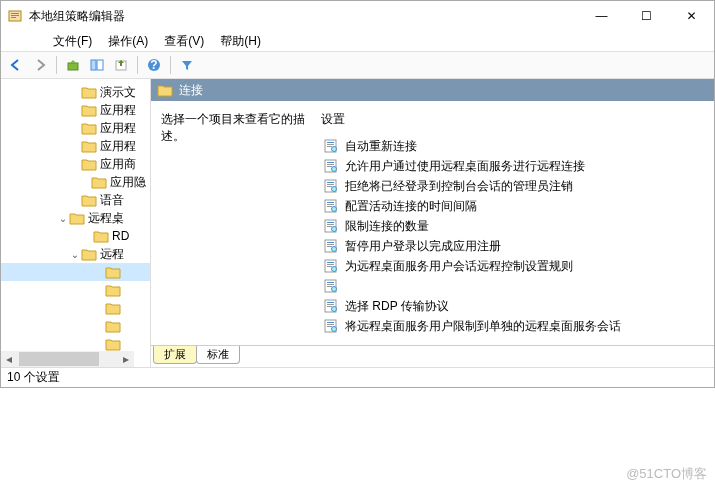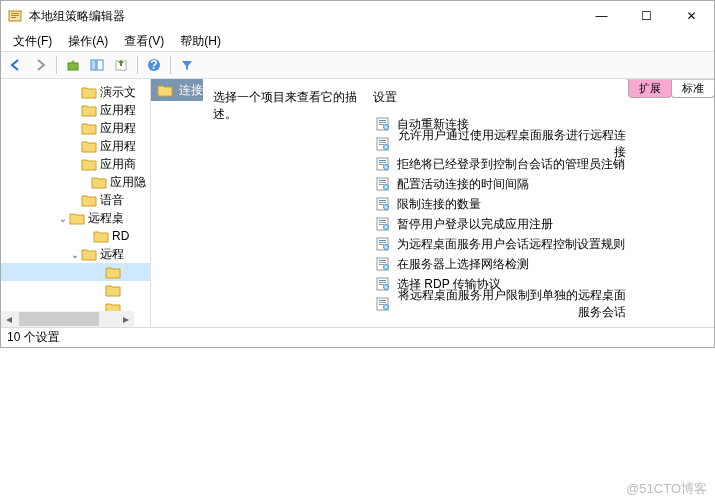--- a/index.html
+++ b/index.html
@@ -1,51 +1,51 @@
 <!DOCTYPE html>
 <html><head>
 <meta charset="utf-8">
 <style>
 * { box-sizing: border-box; margin: 0; padding: 0; font-family: "Microsoft YaHei", "Segoe UI", sans-serif; font-size: 12px; }
 body { background: #fff; width: 715px; height: 500px; overflow: hidden; position: relative; }
-.window { border: 1px solid #aaa; width: 715px; height: 348px; display: flex; flex-direction: column; background: #fff; }
+.window { border: 1px solid #aaa; width: 715px; height: 388px; display: flex; flex-direction: column; background: #fff; }
 .titlebar { height: 30px; display: flex; align-items: center; padding-left: 6px; background: #fff; }
 .titlebar .icon { width: 16px; height: 16px; margin-right: 6px; }
 .titlebar .title { flex: 1; }
 .winbtns { display: flex; }
 .winbtn { width: 45px; height: 30px; display: flex; align-items: center; justify-content: center; cursor: default; }
-.menubar { height: 20px; display: flex; align-items: center; padding-left: 6px; gap: 4px; }
+.menubar { height: 20px; display: flex; align-items: center; padding-left: 6px; gap: 4px; margin-left: 40px; }
 .menubar span { padding: 2px 6px; cursor: default; }
 .toolbar { height: 28px; display: flex; align-items: center; padding-left: 4px; border-top: 1px solid #e0e0e0; border-bottom: 1px solid #e0e0e0; gap: 2px; background: #fafafa; }
 .tbtn { width: 22px; height: 22px; display: flex; align-items: center; justify-content: center; border: 1px solid transparent; }
 .tsep { width: 1px; height: 18px; background: #ccc; margin: 0 3px; }
 .content { flex: 1; display: flex; overflow: hidden; }
 .tree { width: 150px; border-right: 1px solid #ddd; overflow-y: auto; overflow-x: auto; position: relative; }
 .tree-inner { padding: 4px 0; }
 .tnode { display: flex; align-items: center; height: 18px; padding-right: 4px; white-space: nowrap; cursor: default; }
 .tnode .exp { width: 12px; text-align: center; color: #666; font-size: 10px; }
 .tnode .ficon { width: 16px; height: 14px; margin-right: 3px; }
 .tnode.sel { background: #cde8ff; }
-.right { flex: 1; display: flex; flex-direction: row; overflow: hidden; }
+.right { flex: 1; display: flex; flex-direction: column; overflow: hidden; }
 .header-band { background: #7a96b0; color: #fff; height: 22px; display: flex; align-items: center; padding-left: 6px; gap: 6px; }
 .header-band .ficon { width: 16px; height: 14px; }
 .detail { flex: 1; display: flex; overflow: hidden; padding-top: 10px; }
 .desc { width: 170px; padding: 0 10px; }
 .settings { flex: 1; overflow: auto; }
 .settings .colhdr { margin-bottom: 8px; }
 .srow { display: flex; align-items: center; height: 20px; padding-left: 2px; cursor: default; text-align: right; }
 .srow .sicon { width: 16px; height: 16px; margin-right: 6px; flex-shrink: 0; }
 .tabs { height: 22px; display: flex; align-items: flex-start; border-top: 1px solid #ccc; padding-left: 2px; }
 .tab { padding: 1px 10px; border: 1px solid #aaa; border-top: none; border-radius: 0 0 4px 4px; margin-right: -1px; background: #fff; cursor: default; font-size: 11px; }
-.tab.active { background: #f9a8d4; z-index: 1; }
+.tab.active { background: #fef9c3; z-index: 1; }
 .status { height: 20px; padding-left: 6px; display: flex; align-items: center; border-top: 1px solid #ddd; }
 .hscroll { height: 16px; background: #f0f0f0; display: flex; align-items: center; }
 .hscroll .thumb { height: 14px; width: 60%; background: #cdcdcd; margin-left: 2px; }
 .hscroll .arrow { width: 16px; text-align: center; color: #666; }
-.watermark { position: absolute; right: 8px; bottom: 2px; color: #bbb; font-size: 13px; }
+.watermark { position: absolute; right: 8px; bottom: 17px; color: #bbb; font-size: 13px; }
 svg { display: block; }
 </style>
 </head>
 <body>
 
 <div class="window">
   <div class="titlebar">
     <span class="icon">
       <svg width="16" height="16">
           <rect x="2" y="3" width="12" height="10" fill="#f5deb3" stroke="#b8860b"></rect>
@@ -417,21 +417,20 @@
               <div class="srow">
                 <span class="sicon">
                   <svg width="16" height="16">
                     <rect x="2" y="2" width="11" height="12" fill="#fff" stroke="#999"></rect>
                     <rect x="4" y="4" width="7" height="1" fill="#4a90d9"></rect>
                     <rect x="4" y="6" width="7" height="1" fill="#999"></rect>
                     <rect x="4" y="8" width="5" height="1" fill="#999"></rect>
                     <circle cx="11" cy="11" r="2.5" fill="#aee" stroke="#4a90d9"></circle>
                   </svg>
                 </span>
-                <span>在服务器上选择网络检测</span>
               </div>
               <div class="srow">
                 <span class="sicon">
                   <svg width="16" height="16">
                     <rect x="2" y="2" width="11" height="12" fill="#fff" stroke="#999"></rect>
                     <rect x="4" y="4" width="7" height="1" fill="#4a90d9"></rect>
                     <rect x="4" y="6" width="7" height="1" fill="#999"></rect>
                     <rect x="4" y="8" width="5" height="1" fill="#999"></rect>
                     <circle cx="11" cy="11" r="2.5" fill="#aee" stroke="#4a90d9"></circle>
                   </svg>

